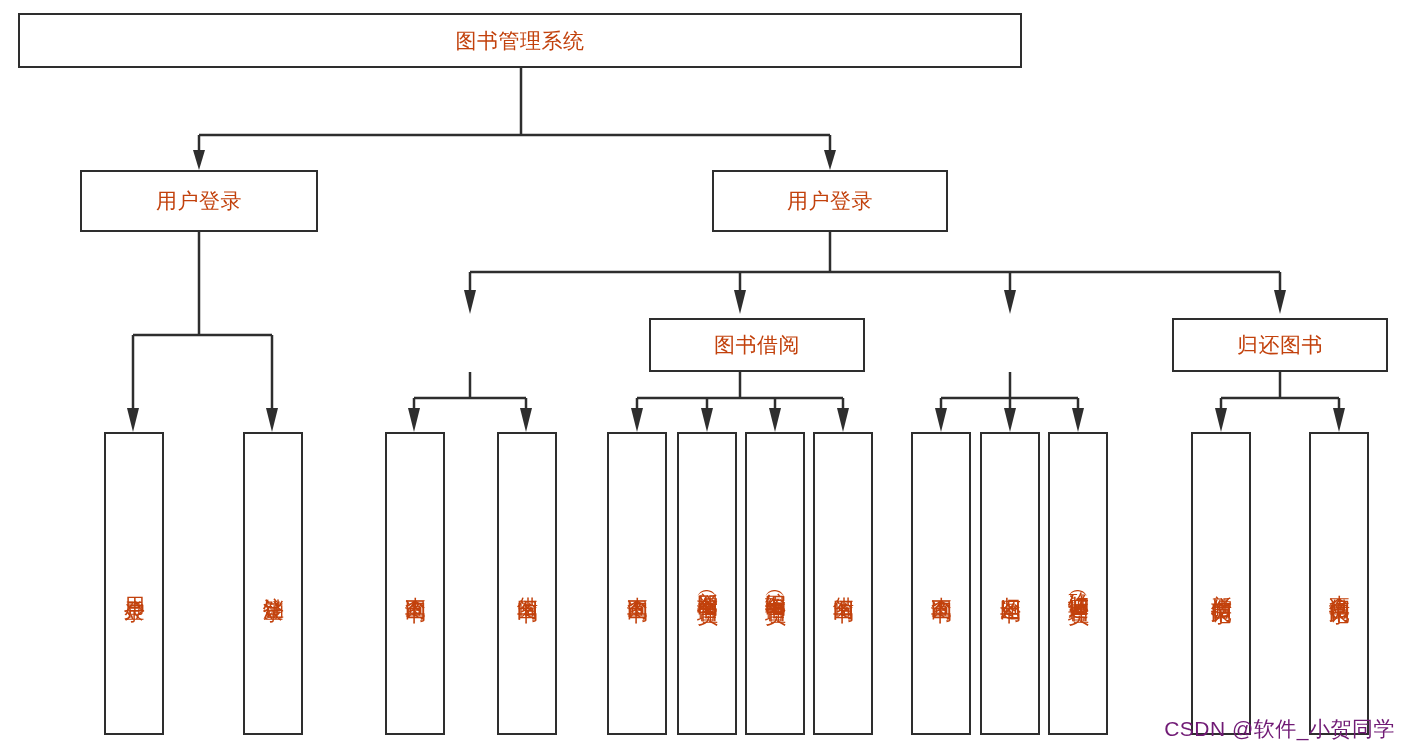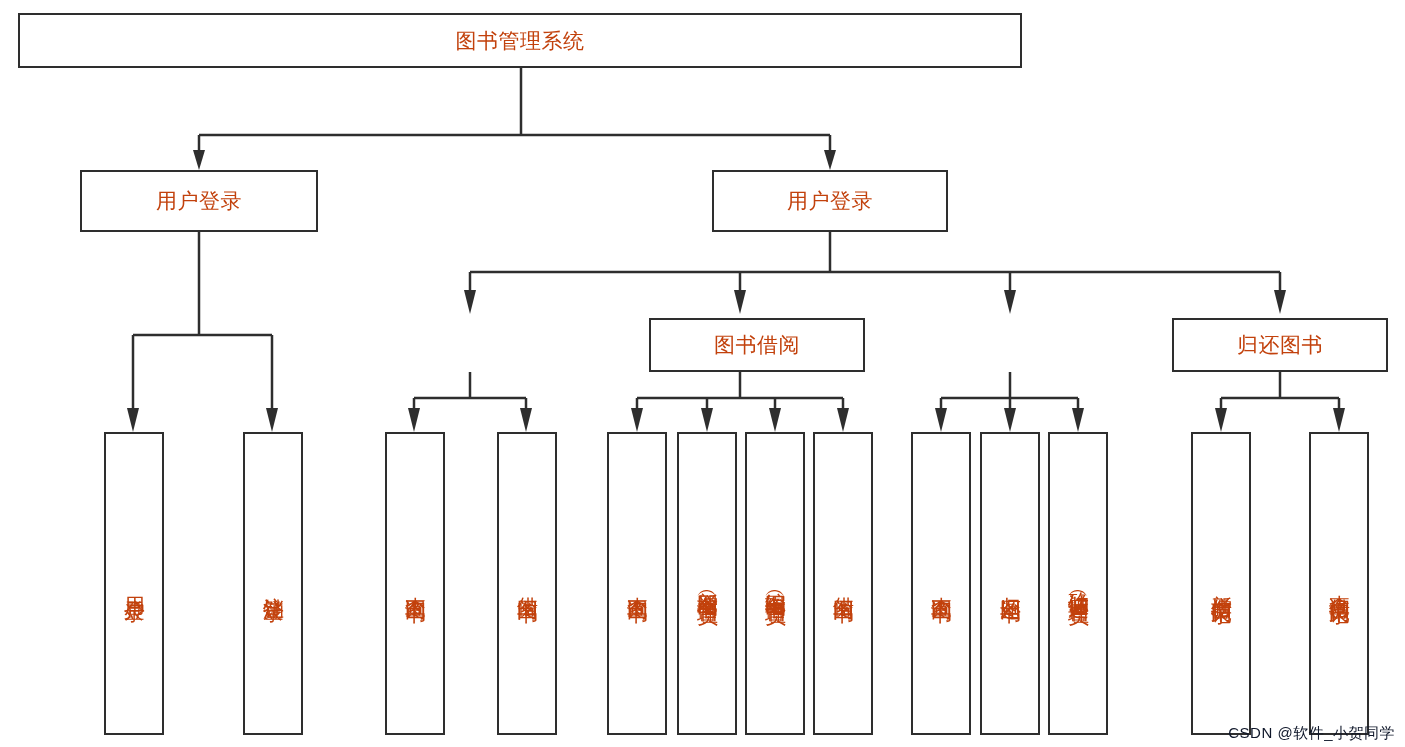--- a/index.html
+++ b/index.html
@@ -53,22 +53,22 @@
   .node.vertical .vtext {
     writing-mode: vertical-rl;
     text-orientation: upright;
     display: block;
     text-align: center;
   }
   .watermark {
     position: absolute;
     right: 10px;
     bottom: 4px;
-    font-size: 15px;
-    color: #0f172a;
+    font-size: 21px;
+    color: #701a75;
     letter-spacing: 0.5px;
     white-space: nowrap;
     user-select: none;
   }
 </style>
 </head>
 <body>
 
 <div id="diagram-root">
 

